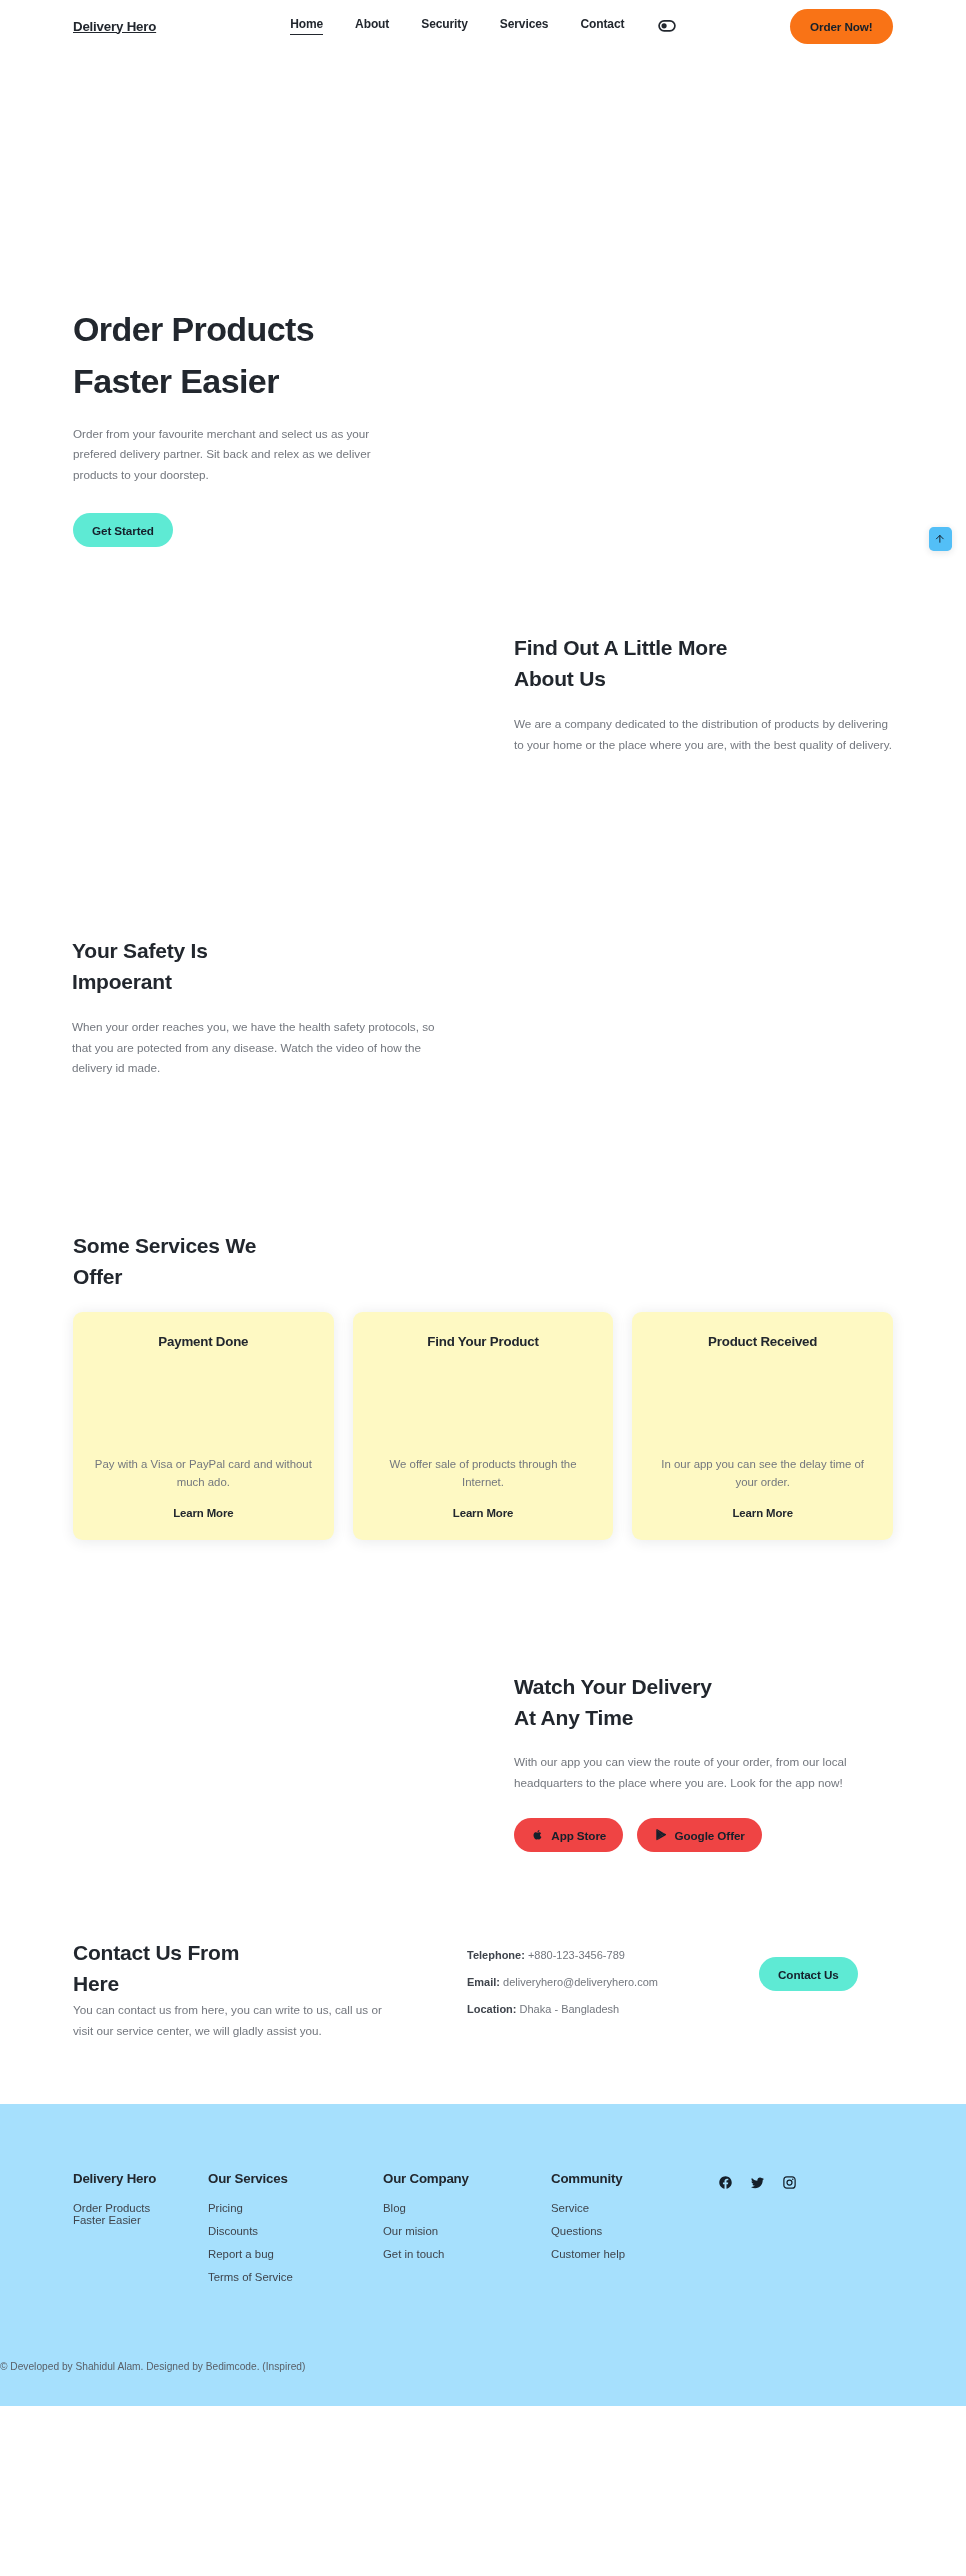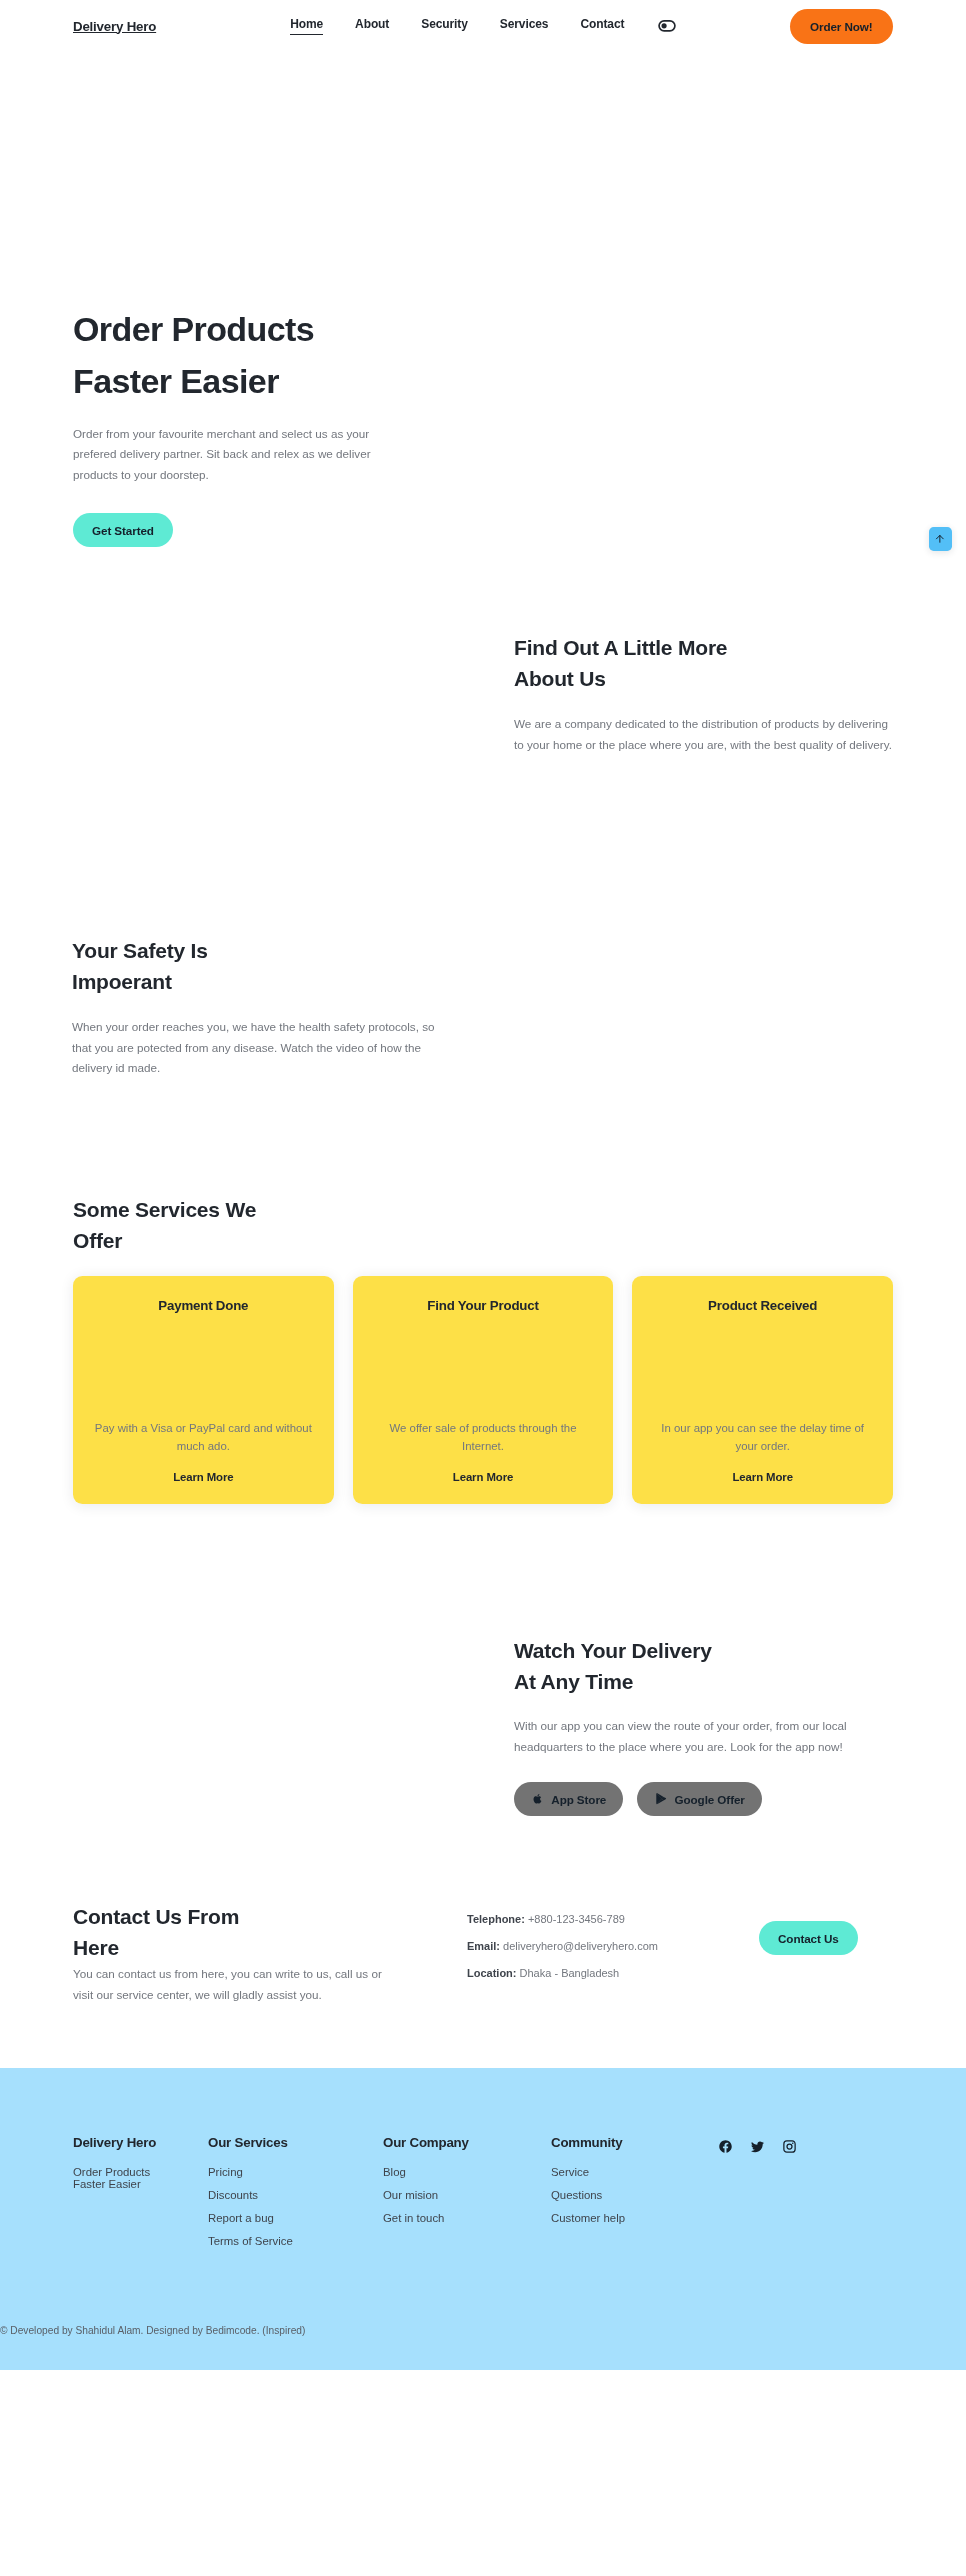--- a/index.html
+++ b/index.html
@@ -46,37 +46,37 @@
   .about-text { position:absolute; left:514px; top:80px; width:384px; }
   .about-text p { margin-top:20.4px; width:384px; }
 
   
   .safety { position:relative; height:329px; }
   .safety-text { position:absolute; left:72px; top:70px; width:376px; }
   .safety-text p { margin-top:20.4px; width:372px; }
   .safety-img { position:absolute; left:531px; top:0px; width:329px; }
 
   
-  .services { padding-top:0px; }
+  .services { padding-top:0px;margin-top:36px; }
   .services .s-title { margin-bottom:20.4px; }
   .cards { display:flex; gap:19px; }
-  .card { flex:1; background:#fde047; border-radius:9.4px; box-shadow:0 1.6px 14px rgba(21,32,43,.09);
+  .card { flex:1; background:#fef9c3; border-radius:9.4px; box-shadow:0 1.6px 14px rgba(21,32,43,.09);
      padding:22px 17px 20.4px; text-align:center; }
   .card h3 { font-size:13.3px; font-weight:bold; color:#22272e; letter-spacing:-0.2px;}
   .card .card-img { height:81px; margin:11px 0 14px; display:flex; align-items:center; justify-content:center; }
   .card p { font-size:11.4px; color:#73777e; line-height:18px; }
   .card a { display:inline-block; margin-top:15.7px; font-size:11.4px; font-weight:bold; color:#22272e; text-decoration:none; letter-spacing:-0.1px;}
 
   
   .app { position:relative; height:368px; }
   .app-img { position:absolute; left:70px; top:0; width:376px; }
   .app-text { position:absolute; left:514px; top:132px; width:391px; }
   .app-text p { margin-top:19px; width:376px; }
   .store-btns { margin-top:25px; display:flex; gap:14px; }
-  .store-btn { display:inline-flex; align-items:center; gap:7px; background:#737373; color:#15202b;
+  .store-btn { display:inline-flex; align-items:center; gap:7px; background:#ef4444; color:#15202b;
      font-size:11.7px; font-weight:bold; border:none; border-radius:19.6px; padding:0 17px; height:34px; cursor:pointer; letter-spacing:-0.1px;}
 
   
   .contact { position:relative; height:196px; }
   .contact-left { position:absolute; left:73px; top:30px; width:337px; }
   .contact-left p { margin-top:1px; width:329px; }
   .contact-info { position:absolute; left:467px; top:41px; }
   .contact-info div { font-size:11px; color:#73777e; margin-bottom:15px; }
   .contact-info b { color:#3f444c; font-weight:bold; }
   .contact-btn { position:absolute; left:759px; top:49px; }

